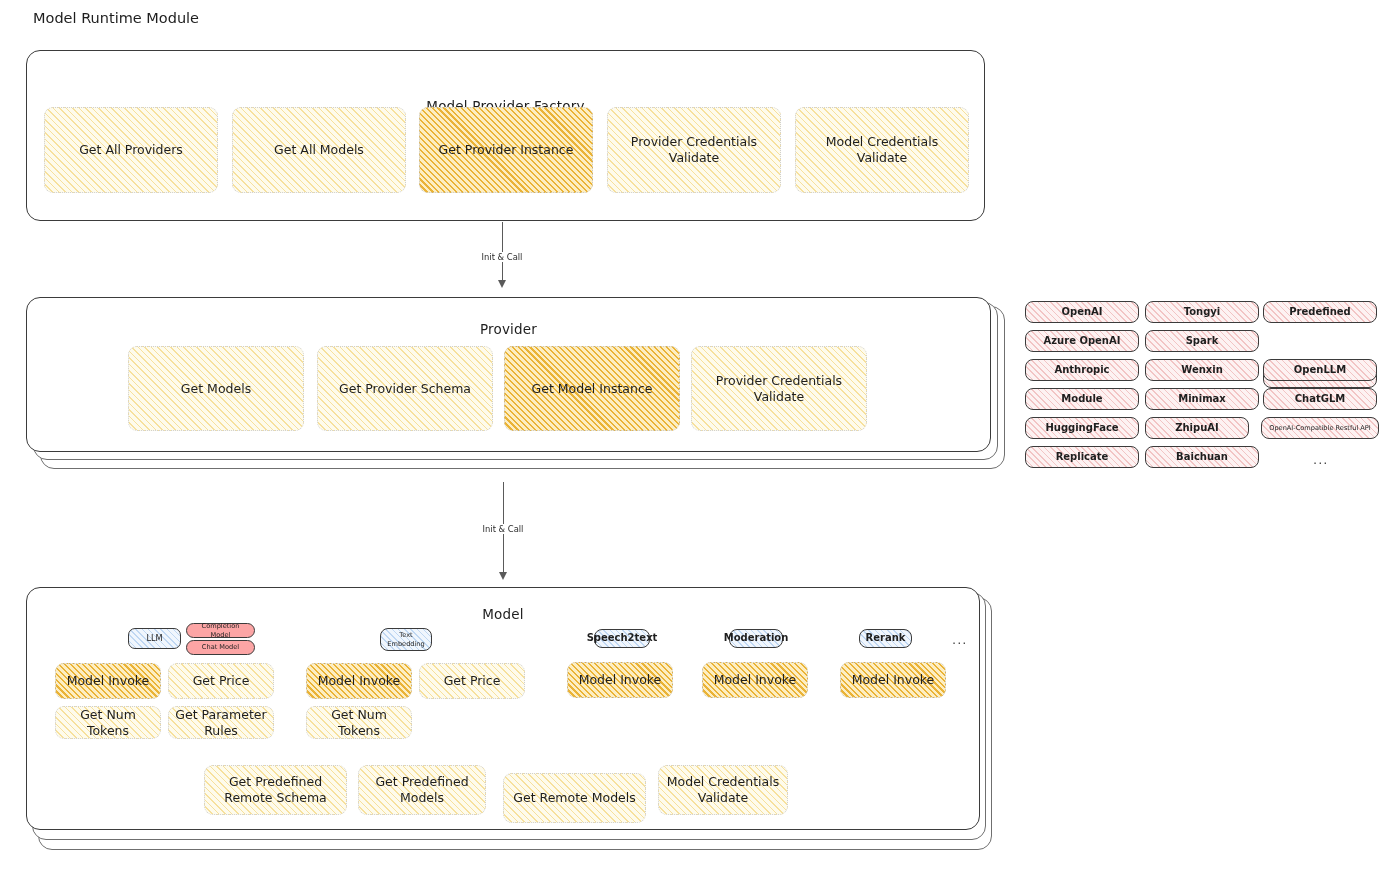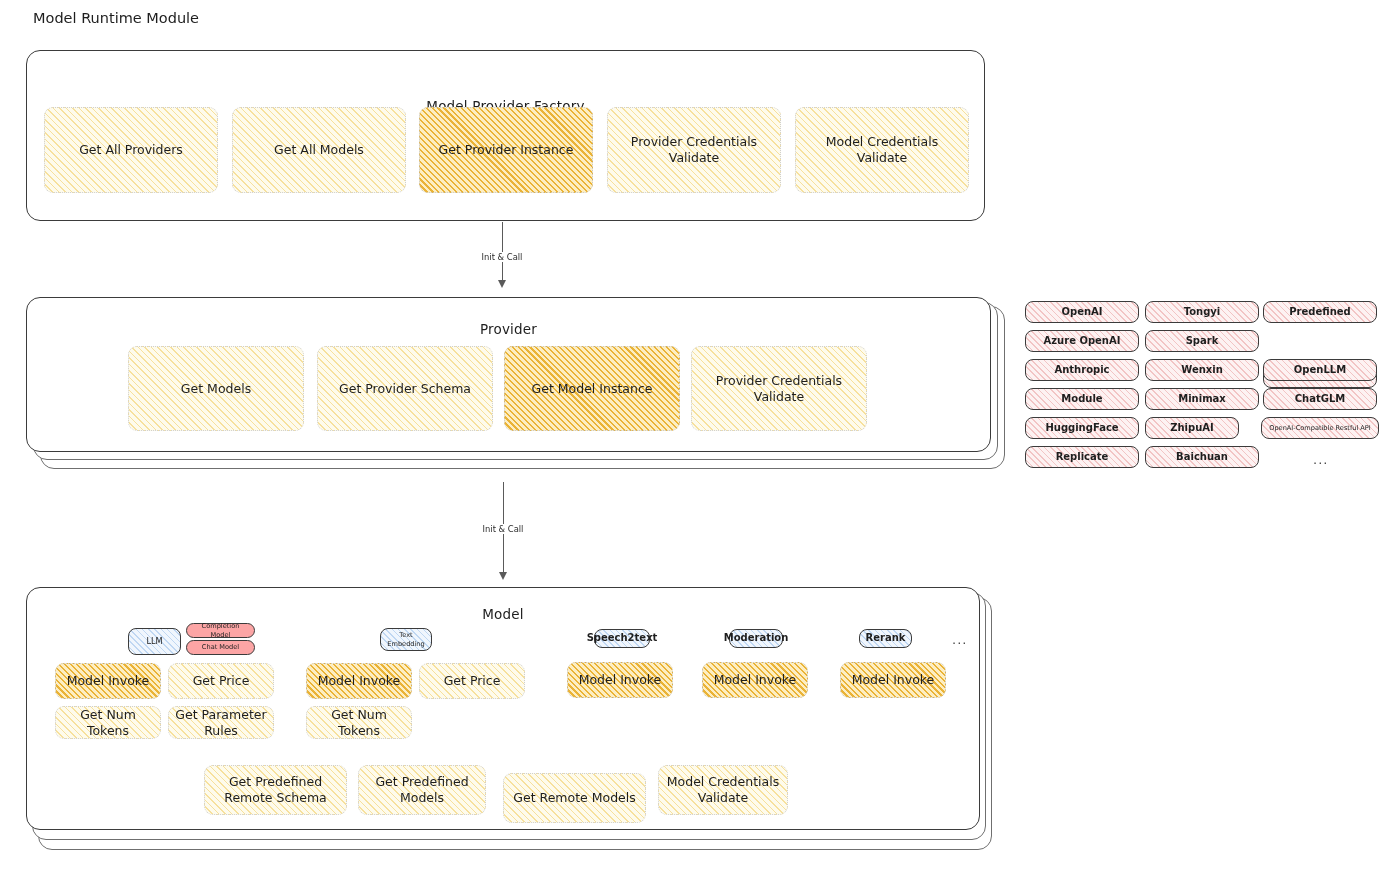--- a/index.html
+++ b/index.html
@@ -216,21 +216,21 @@
     </div>
   <div class="node fill-pink t7" style="left:1145px;top:330px;width:114px;height:22px;">
     <span>Spark</span>
     </div>
   <div class="node fill-pink t7" style="left:1145px;top:359px;width:114px;height:22px;">
     <span>Wenxin</span>
     </div>
   <div class="node fill-pink t7" style="left:1145px;top:388px;width:114px;height:22px;">
     <span>Minimax</span>
     </div>
-  <div class="node fill-pink t7" style="left:1145px;top:417px;width:94px;height:22px;">
+  <div class="node fill-pink t7" style="left:1145px;top:417px;width:104px;height:22px;">
     <span>ZhipuAI</span>
     </div>
   <div class="node fill-pink t7" style="left:1145px;top:446px;width:114px;height:22px;">
     <span>Baichuan</span>
     </div>
 
   <div class="node fill-pink t7" style="left:1263px;top:301px;width:114px;height:22px;">
     <span>Predefined</span>
     </div>
   <div class="node fill-pink t7" style="left:1263px;top:330px;width:114px;height:22px;margin-top:36px;">
@@ -250,21 +250,21 @@
   <div class="arrow-line" style="left:503px;top:482px;height:94px;"></div>
   <div class="arrow-head" style="left:498.5px;top:572px;"></div>
   <div class="arrow-label" style="left:503px;top:524px;">Init &amp; Call</div>
 
   <div class="stack-layer" style="left:38px;top:597px;width:954px;height:253px;"></div>
   <div class="stack-layer" style="left:32px;top:592px;width:954px;height:248px;"></div>
   <div class="panel" style="left:26px;top:587px;width:954px;height:243px;">
     <div class="panel-title t13" style="top:18px;">Model</div>
   </div>
 
-  <div class="node fill-blue t8" style="left:128px;top:628px;width:53px;height:27px;">
+  <div class="node fill-blue t8" style="left:128px;top:628px;width:53px;height:21px;border-radius:7px;">
     <span>LLM</span>
     </div>
   <div class="node fill-plain t6" style="left:186px;top:623px;width:69px;height:15px;">
     <span>Completion Model</span>
     </div>
   <div class="node fill-plain t6" style="left:186px;top:640px;width:69px;height:15px;">
     <span>Chat Model</span>
     </div>
 
   <div class="node fill-strong t12" style="left:55px;top:663px;width:106px;height:36px;">

